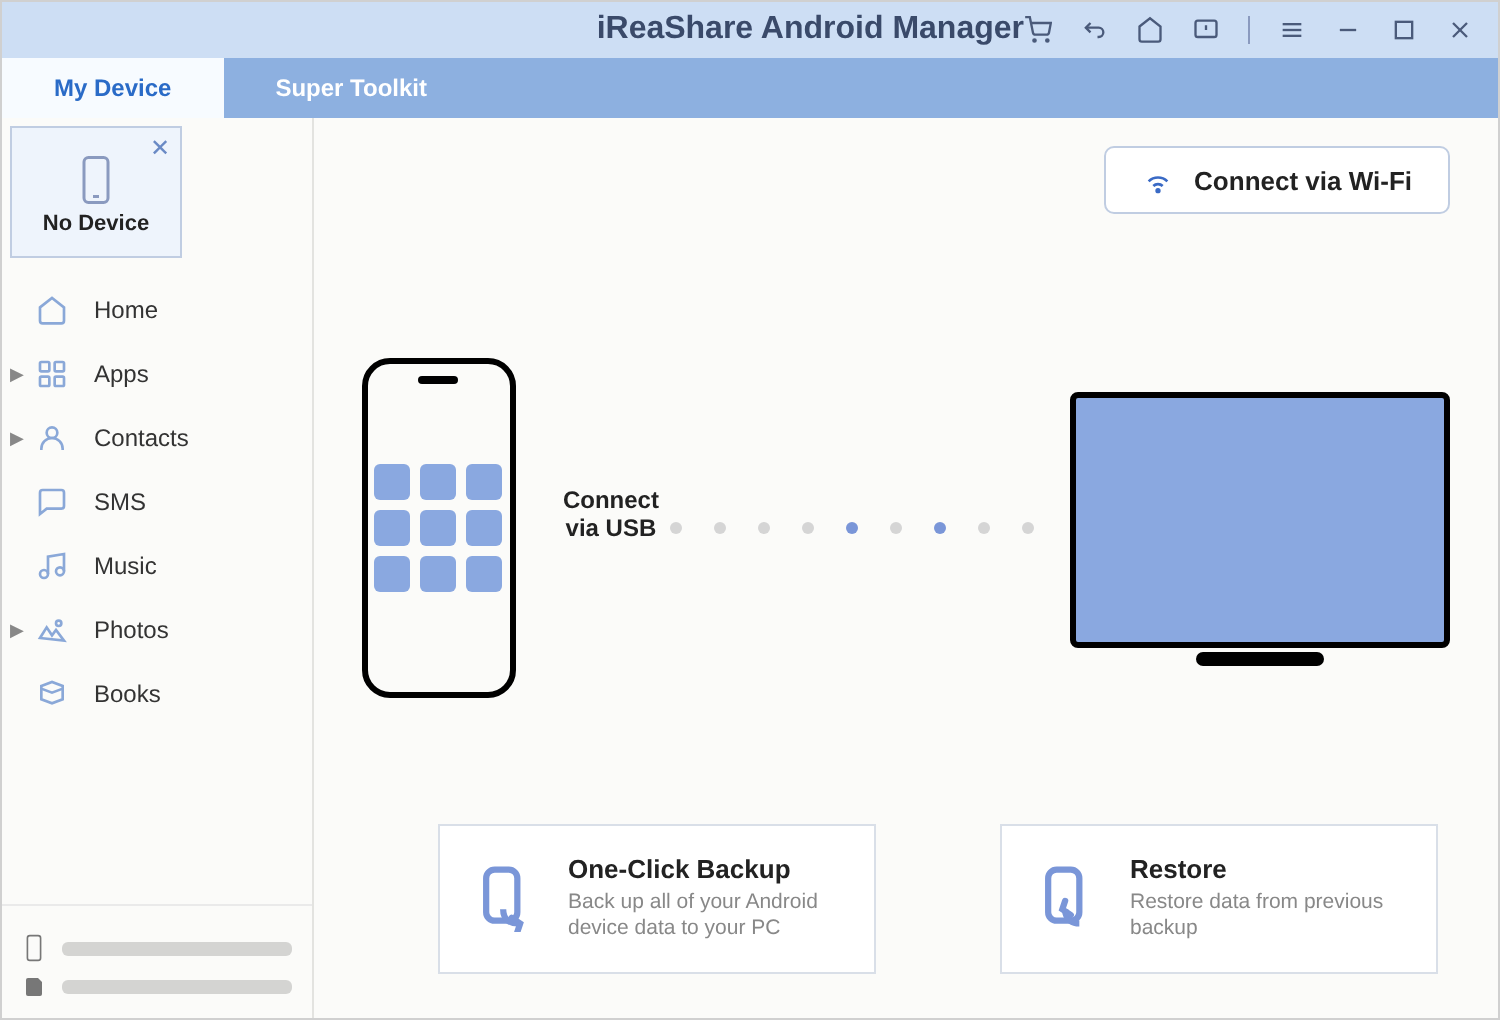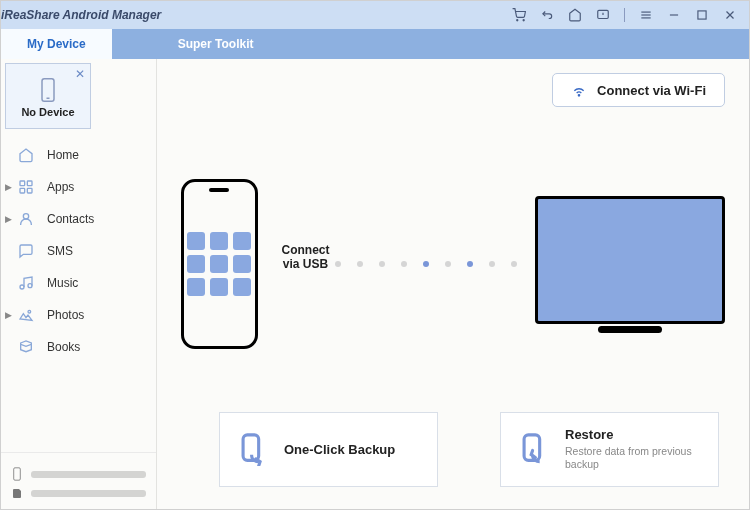--- a/index.html
+++ b/index.html
@@ -1,24 +1,24 @@
 <!DOCTYPE html>
 <html><head>
   <meta charset="utf-8">
   <style>
     * { margin: 0; padding: 0; box-sizing: border-box; font-family: -apple-system, BlinkMacSystemFont, "Segoe UI", Arial, sans-serif; }
     body { width: 750px; height: 510px; background: #f5f5f3; overflow: hidden; border: 1px solid #d0d0d0; }
     
     .titlebar { height: 28px; background: #cddef4; display: flex; align-items: center; position: relative; }
-    .title { flex: 1; text-align: left; font-size: 12px; font-weight: 600; color: #3a4a6a; font-style: italic; }
+    .title { flex: 1; text-align: right; font-size: 16px; font-weight: 600; color: #3a4a6a; }
     .titlebar-icons { display: flex; align-items: center; gap: 14px; padding-right: 12px; color: #4a5a7a; }
     .titlebar-icons svg { width: 14px; height: 14px; cursor: pointer; }
     .titlebar-sep { width: 1px; height: 14px; background: #8a9abf; }
 
-    .tabbar { height: 30px; background: #8db0e0; display: flex; align-items: stretch; gap: 40px; }
+    .tabbar { height: 30px; background: #8db0e0; display: flex; align-items: stretch; }
     .tab { padding: 0 26px; display: flex; align-items: center; font-size: 12px; font-weight: 600; color: #fff; cursor: pointer; }
     .tab.active { background: #f7fbff; color: #2a6bc7; }
 
     .main { display: flex; height: calc(100% - 58px); background: #fbfbf9; }
     
     .sidebar { width: 186px; background: #fbfbf9; border-right: 1px solid #e3e3e0; display: flex; flex-direction: column; }
     .device-slot { width: 86px; height: 66px; border: 1px solid #c0cde2; background: #eef4fc; margin: 4px 0 0 4px; display: flex; flex-direction: column; align-items: center; justify-content: center; position: relative; }
     .device-slot .close { position: absolute; top: 3px; right: 5px; color: #6a8ac5; font-size: 12px; cursor: pointer; }
     .device-slot .phone-ic { color: #8a9abf; margin-top: 2px; }
     .device-slot .label { font-size: 11px; font-weight: 700; color: #222; margin-top: 3px; }
@@ -248,20 +248,21 @@
 
     <div class="card-row">
       <div class="card">
         <svg viewBox="0 0 24 24" fill="none" stroke="currentColor" stroke-width="2.2">
             <rect x="5" y="2" width="11" height="18" rx="3"></rect>
             <path d="M11 16c0 4 3 5 5 5"></path>
             <path d="M14 19l3 2-1 3" stroke-linecap="round"></path>
           </svg>
         <div>
           <div class="t">One-Click Backup</div>
+          <div class="s">Back up all of your Android device data to your PC</div>
         </div>
       </div>
       <div class="card">
         <svg viewBox="0 0 24 24" fill="none" stroke="currentColor" stroke-width="2.2">
             <rect x="5" y="2" width="11" height="18" rx="3"></rect>
             <path d="M16 21c-2 0-5-1-5-5"></path>
             <path d="M13 18l-3-2 1-3" stroke-linecap="round"></path>
           </svg>
         <div>
           <div class="t">Restore</div>

